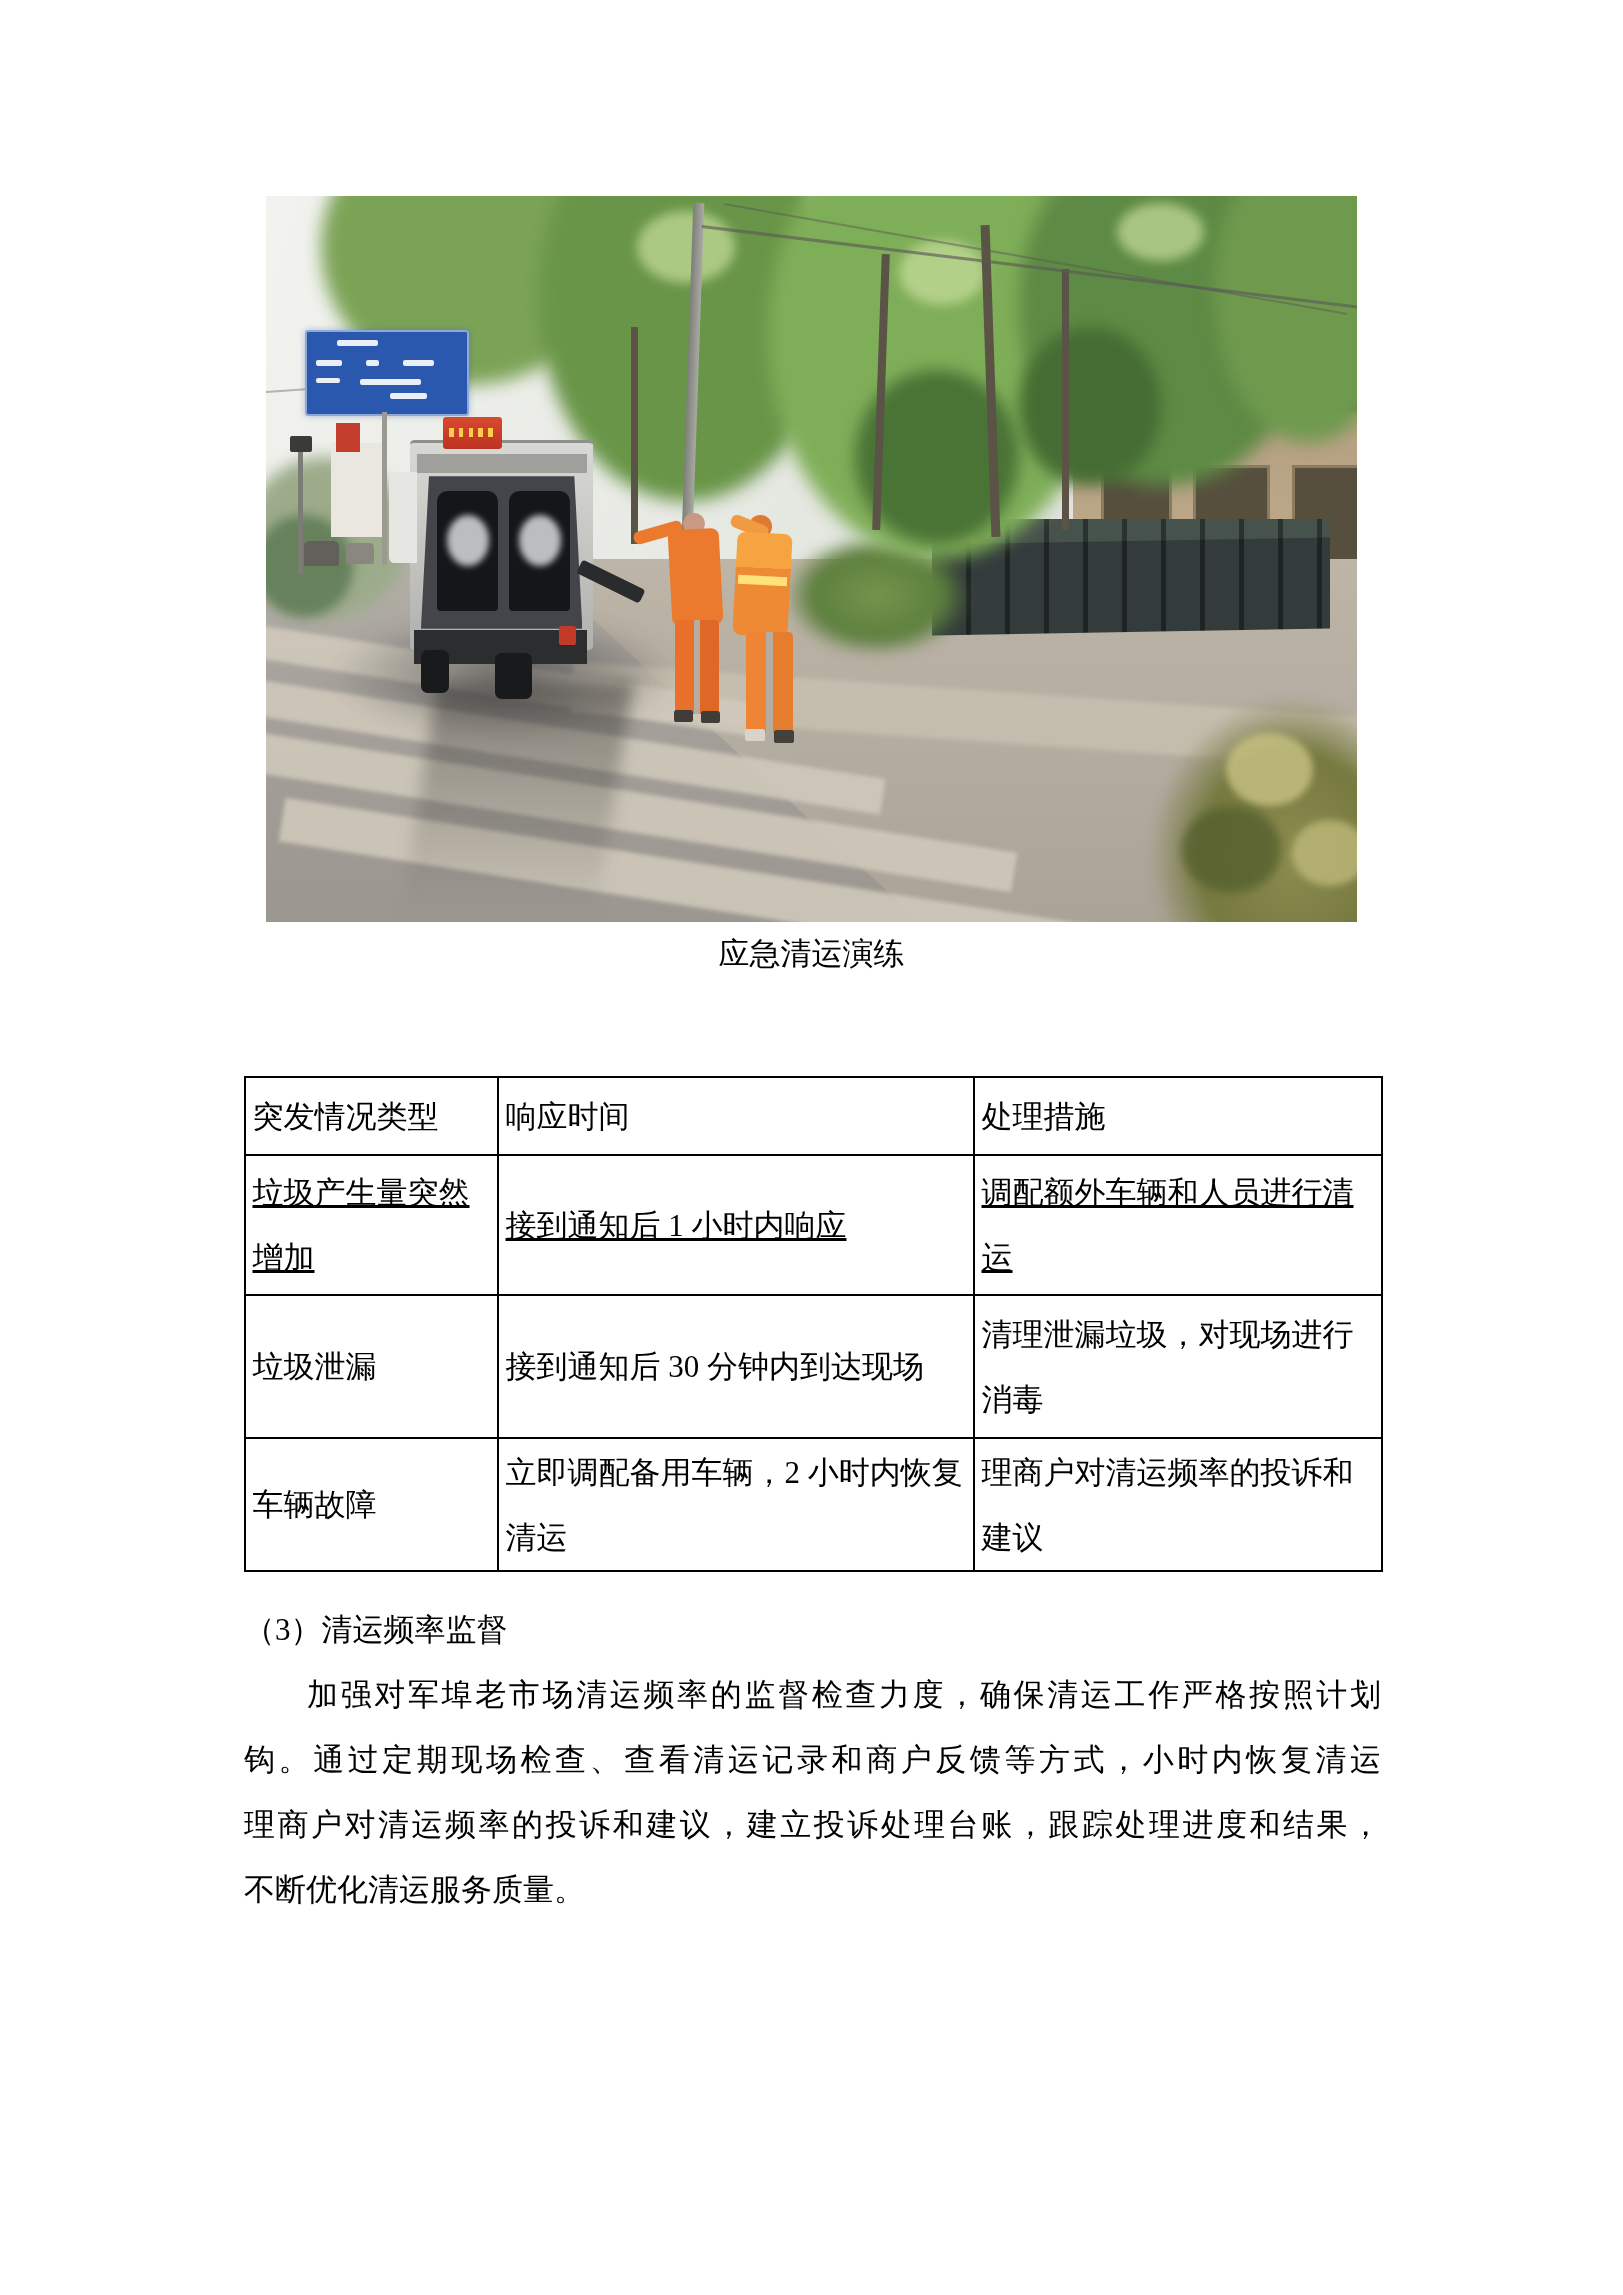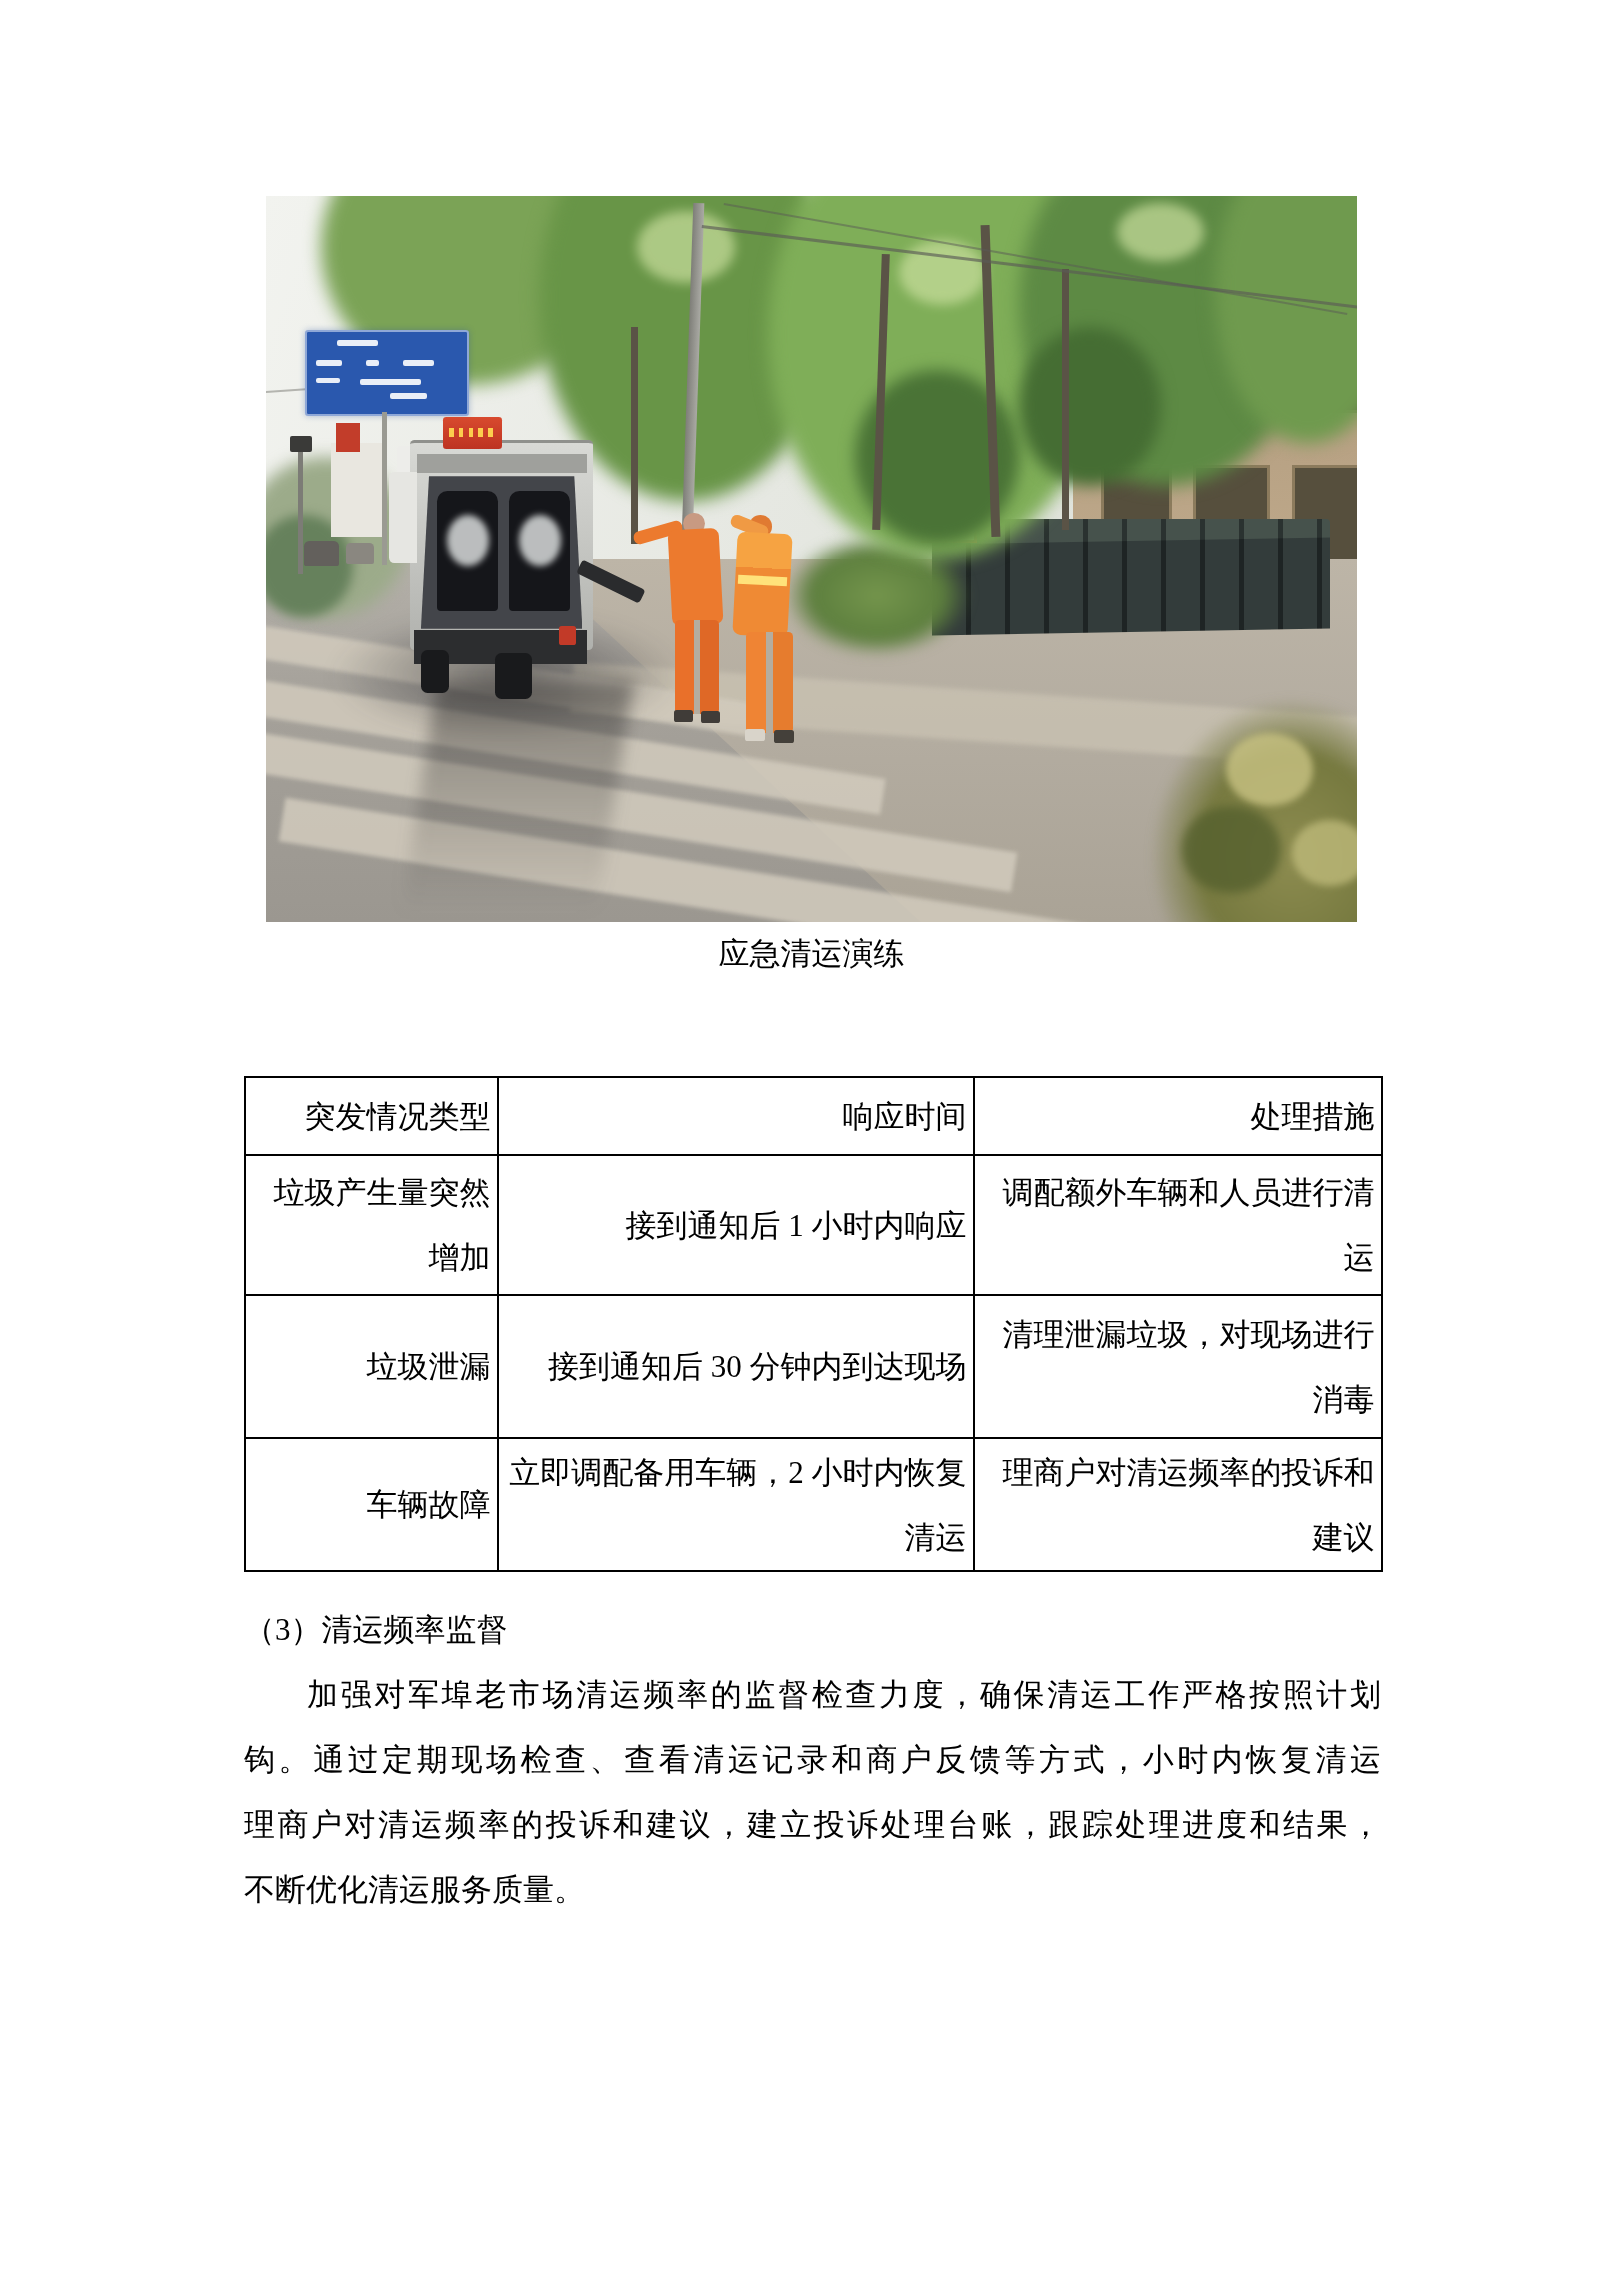--- a/index.html
+++ b/index.html
@@ -106,23 +106,23 @@
   .bush{left:81%;top:69%;width:26%;height:44%;background:radial-gradient(closest-side,#8d8c50,#76793f 65%,rgba(118,121,63,0));border-radius:50%;filter:blur(4.6px);}
   .bushhl1{left:88%;top:74%;width:8%;height:10%;background:#c9c383;opacity:.8;border-radius:50%;filter:blur(3.9px);}
   .bushhl2{left:94%;top:86%;width:7%;height:9%;background:#bdb979;opacity:.8;border-radius:50%;filter:blur(3.9px);}
   .bushdk{left:84%;top:84%;width:9%;height:12%;background:#55602e;opacity:.8;border-radius:50%;filter:blur(4.6px);}
 
   
   .caption{position:absolute;left:0;top:928px;width:1623px;text-align:center;font-size:31px;line-height:52px;}
 
   
   .doc-table{position:absolute;left:244px;top:1076px;width:1137px;border-collapse:collapse;table-layout:fixed;font-size:31px;}
-  .doc-table td{border:2px solid #000;text-align:right;vertical-align:middle;line-height:65px;padding:0 6.5px;word-break:break-word;}
+  .doc-table td{border:2px solid #000;text-align:left;vertical-align:middle;line-height:65px;padding:0 6.5px;word-break:break-word;}
   .rh{height:78px;}
-  .r1{height:140px;}
+  .r1{height:140px;text-decoration:underline;}
   .r2{height:143px;}
   .r3{height:133px;border-radius:29px;}
 
   
   .text-block{position:absolute;left:244px;top:1597px;width:1137px;font-size:31px;}
   .heading-line{line-height:65px;text-align:left;}
   .para-line{line-height:65px;text-align:justify;text-align-last:justify;}
   .para-line.first{text-indent:63px;}
   .para-line.last{text-align-last:left;}
 </style>

